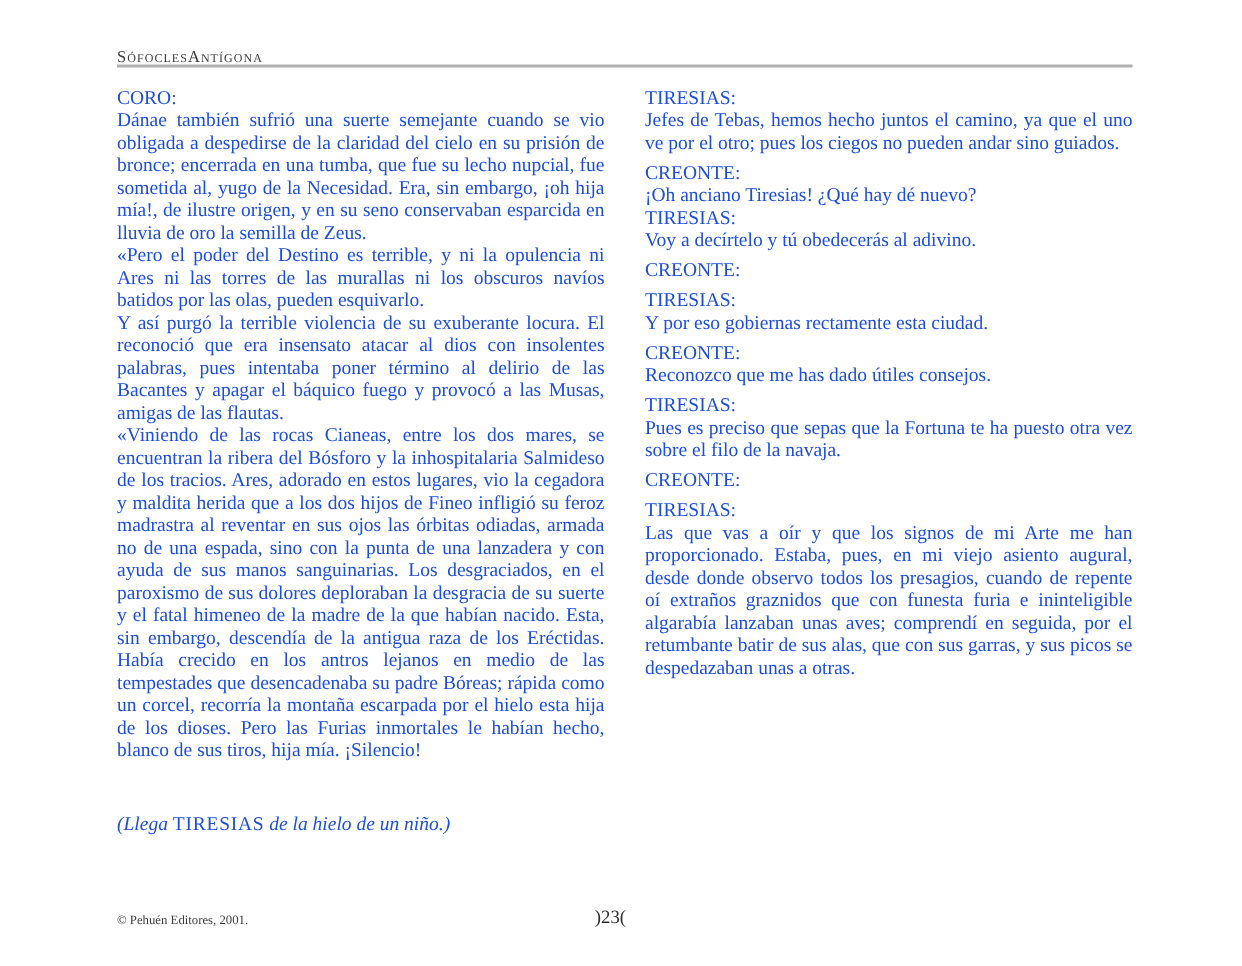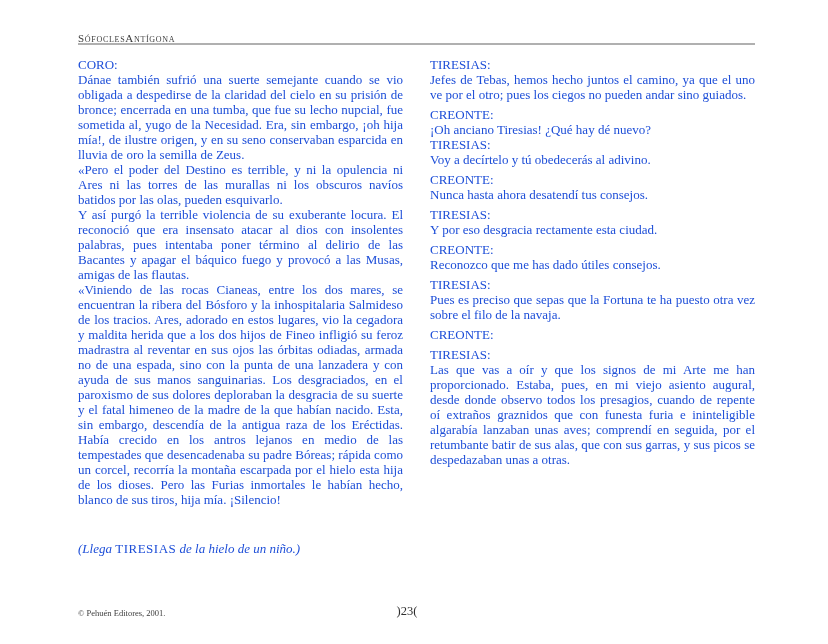--- a/index.html
+++ b/index.html
@@ -124,25 +124,24 @@
       <div class="dialogue-block">
         <span class="speaker-label">CREONTE:</span>
         <p>¡Oh anciano Tiresias! ¿Qué hay dé nuevo?</p>
       </div>
       <div class="dialogue-block tight">
         <span class="speaker-label">TIRESIAS:</span>
         <p>Voy a decírtelo y tú obedecerás al adivino.</p>
       </div>
       <div class="dialogue-block">
         <span class="speaker-label">CREONTE:</span>
-        <p>Nunca hasta ahora desatendí tus consejos.</p>
       </div>
       <div class="dialogue-block">
         <span class="speaker-label">TIRESIAS:</span>
-        <p>Y por eso desgracia rectamente esta ciudad.</p>
+        <p>Y por eso gobiernas rectamente esta ciudad.</p>
       </div>
       <div class="dialogue-block">
         <span class="speaker-label">CREONTE:</span>
         <p>Reconozco que me has dado útiles consejos.</p>
       </div>
       <div class="dialogue-block">
         <span class="speaker-label">TIRESIAS:</span>
         <p>Pues es preciso que sepas que la Fortuna te ha puesto otra vez sobre el filo de la navaja.</p>
       </div>
       <div class="dialogue-block">

